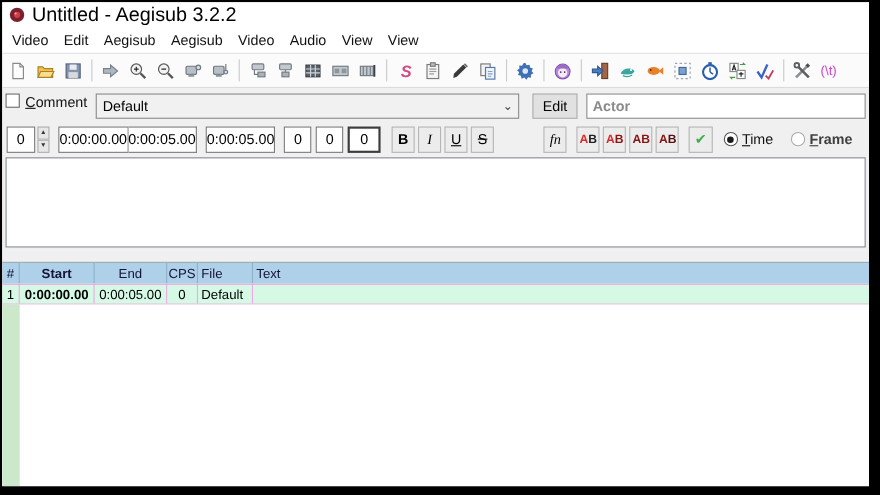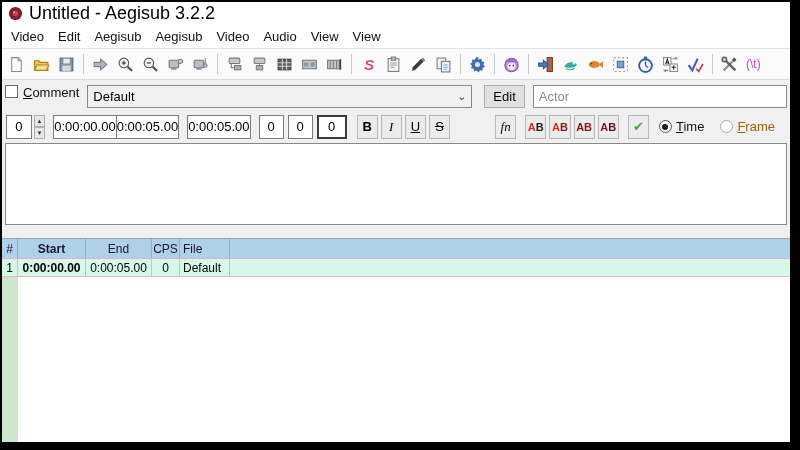--- a/index.html
+++ b/index.html
@@ -33,21 +33,21 @@
   .checkbox { width:13px; height:13px; background:#fff; border:1px solid #6a6a6a; flex:none; }
   .lbl { font-size:13px; color:#111; margin:0 8px 0 5px; }
   .mn { text-decoration:underline; }
   .combo { width:385px; height:23px; background:#f1f1f1; border:1px solid #8a8a8a;
            display:flex; align-items:center; justify-content:space-between; padding:0 5px; }
   .combo-text { font-size:13px; color:#000; }
   .combo-chevron { font-size:11px; color:#444; }
   .btn { height:23px; background:#e1e1e1; border:1px solid #adadad; font-size:13px; color:#000;
          padding:0 8px; margin-left:12px; display:flex; align-items:center; }
   .actor { flex:1; height:23px; background:#fff; border:1px solid #8a8a8a; margin-left:8px;
-           font-size:13px; padding:0 5px; font-family:"Liberation Sans", sans-serif; color:#000; }
+           font-size:13px; padding:0 5px; font-family:"Liberation Sans", sans-serif; color:#000;font-weight:bold; }
   .actor::placeholder { color:#8a8a8a; }
 
   .row-b { display:flex; align-items:center; height:25px; }
   .numbox { height:24px; background:#fff; border:1px solid #7a7a7a; font-size:13px;
             display:flex; align-items:center; justify-content:center; color:#000; }
   .layer-box { width:33px; margin-left:1px; }
   .spinner { width:15px; height:24px; display:flex; flex-direction:column; margin-left:2px; }
   .spin-btn { flex:1; background:#e7e7e7; border:1px solid #b0b0b0; font-size:6px; color:#333;
               display:flex; align-items:center; justify-content:center; }
   .time-box { width:66px; }
@@ -66,21 +66,21 @@
   .fmt-fn { font-style:italic; font-family:"Liberation Serif", serif;margin-left:45px; }
   .ab-btn { font-size:11px; font-weight:bold; letter-spacing:0; }
   .ab1 { margin-left:9px; }
   .commit-btn { margin-left:9px; }
   .radio-group { display:flex; align-items:center; margin-left:10px; }
   .radio { width:13px; height:13px; border-radius:50%; border:1px solid #555; background:#fff;
            display:flex; align-items:center; justify-content:center; flex:none; }
   .radio-dot { width:6px; height:6px; border-radius:50%; background:#1a1a1a; }
   .radio-off { border-color:#aaa; }
   .radio-lbl { font-size:13px; color:#111; margin:0 6px 0 4px; }
-  .radio-lbl-off { color:#a16207; }
+  .radio-lbl-off { color:#404040;font-weight:bold; }
   .clip-check { display:flex; align-items:center; margin-left:6px; overflow:hidden; flex:1; }
 
   .edit-text { display:block; width:782px; height:82px; margin:4px 0 0 0; background:#fff;
                border:1px solid #828790; resize:none; font-family:"Liberation Sans", sans-serif;
                font-size:13px; padding:2px 3px; outline:none; }
 
   .sash { height:11px; background:#f0f0f0; border-bottom:1px solid #93a5b1; flex:none; }
 
   
   .grid-header { height:19px; background:#aed0e8; display:flex; flex:none; }
@@ -390,20 +390,21 @@
   </div>
 
   <div class="sash"></div>
 
   <div class="grid-header">
     <span class="gh-cell c-num">#</span>
     <span class="gh-cell c-start">Start</span>
     <span class="gh-cell c-end">End</span>
     <span class="gh-cell c-cps">CPS</span>
     <span class="gh-cell c-style">File</span>
+    <span class="gh-cell c-text">Text</span>
   </div>
 
   <div class="grid-row">
     <span class="gr-cell c-num">1</span>
     <span class="gr-cell c-start">0:00:00.00</span>
     <span class="gr-cell c-end">0:00:05.00</span>
     <span class="gr-cell c-cps">0</span>
     <span class="gr-cell c-style">Default</span>
     <span class="gr-cell c-text"></span>
   </div>

